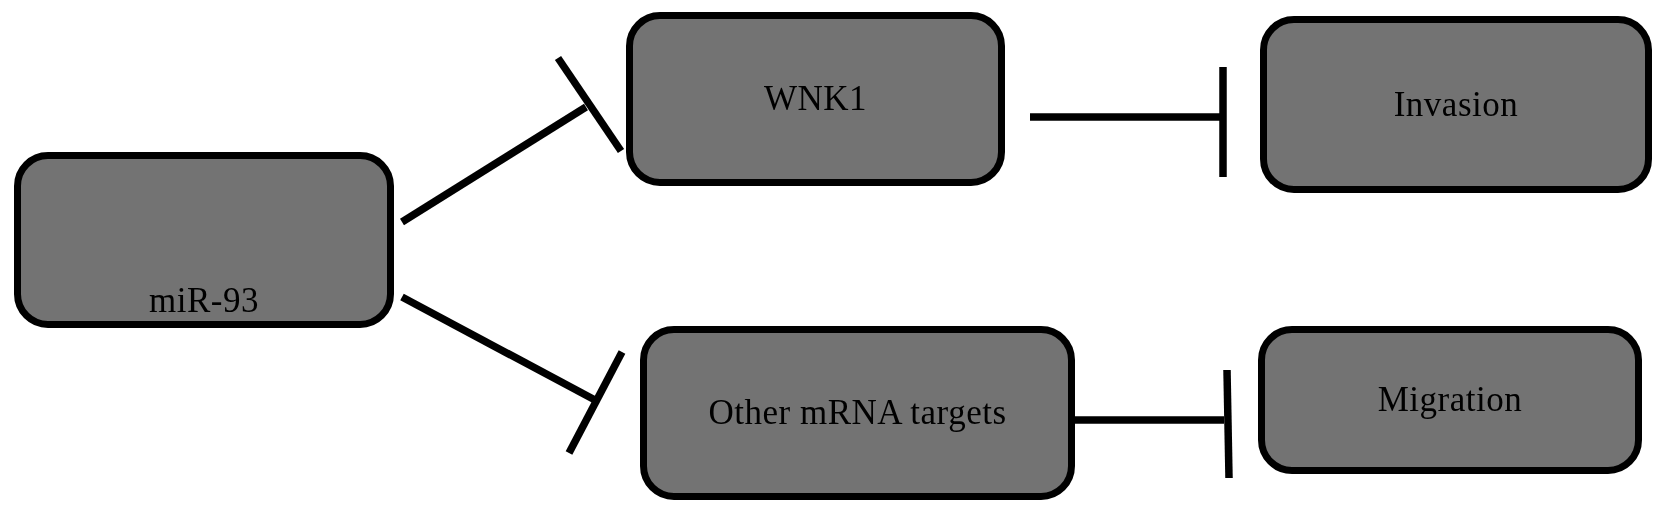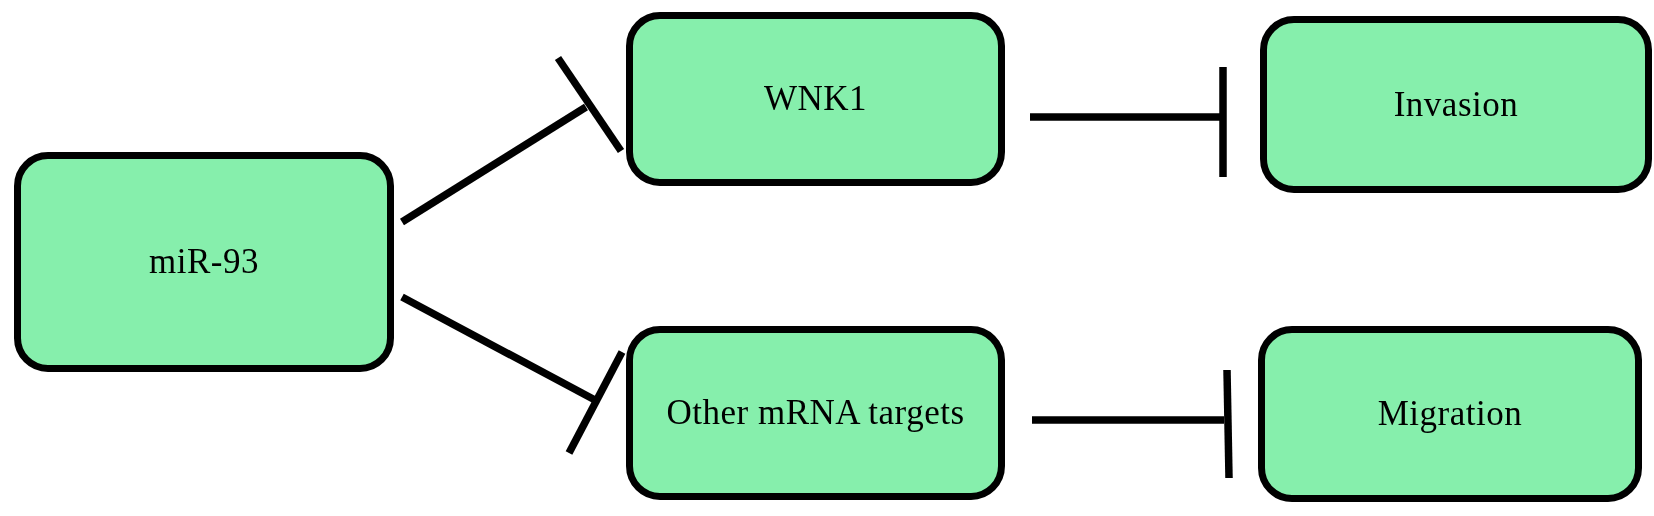--- a/index.html
+++ b/index.html
@@ -20,34 +20,34 @@
     left: 0;
     top: 0;
     width: 1654px;
     height: 516px;
   }
   .node {
     position: absolute;
     box-sizing: border-box;
     border: 7px solid #000000;
     border-radius: 34px;
-    background: #86efac;
+    background: #737373;
     display: flex;
     align-items: center;
     justify-content: center;
     color: #000000;
     font-size: 35px;
     letter-spacing: 0.5px;
     white-space: nowrap;
   }
-  .node-mir93     { left: 14px;   top: 152px; width: 380px; height: 220px; }
+  .node-mir93     { left: 14px;   top: 152px; width: 380px; height: 176px; align-items: flex-end; }
   .node-wnk1      { left: 626px;  top: 12px;  width: 379px; height: 174px; }
-  .node-other     { left: 626px;  top: 326px; width: 379px; height: 174px; }
+  .node-other     { left: 640px;  top: 326px; width: 435px; height: 174px; }
   .node-invasion  { left: 1260px; top: 16px;  width: 392px; height: 177px; }
-  .node-migration { left: 1258px; top: 326px; width: 384px; height: 176px; }
+  .node-migration { left: 1258px; top: 326px; width: 384px; height: 148px; }
   line {
     stroke: #000000;
     stroke-width: 7.5;
     stroke-linecap: butt;
   }
 </style>
 </head>
 <body>
 
 <div class="canvas">

